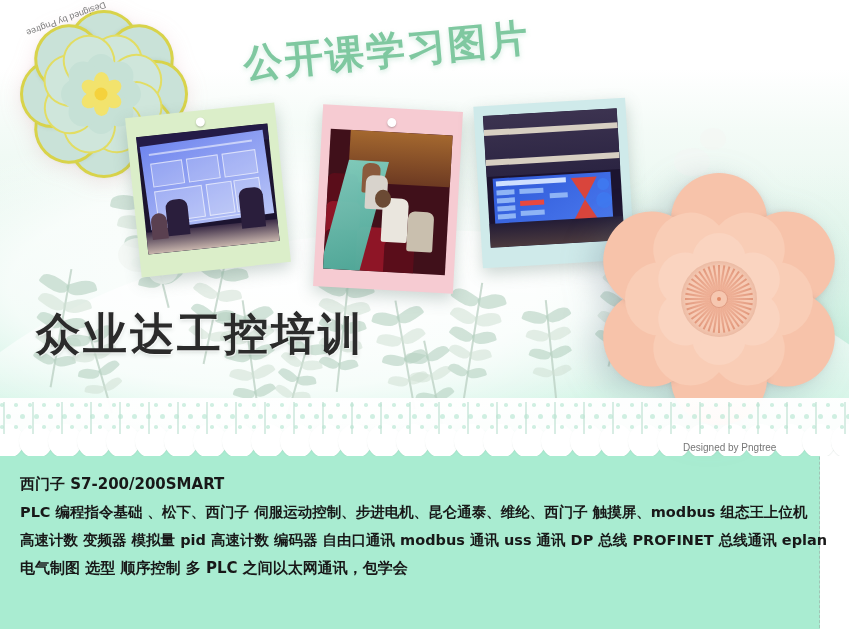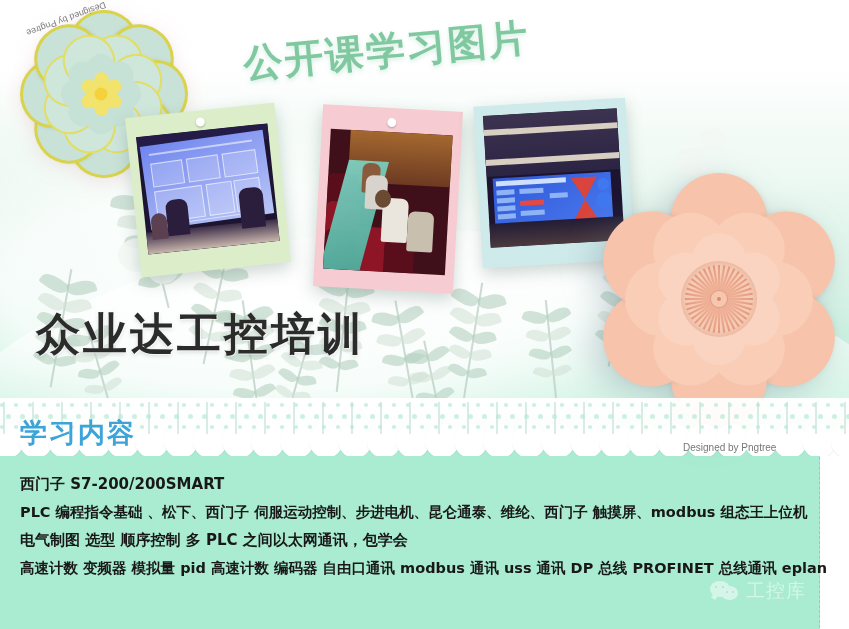--- a/index.html
+++ b/index.html
@@ -839,35 +839,22 @@
       <div class="vein" style="left: 699px; top: 4px; height: 32px;"></div>
       <div class="vein" style="left: 728px; top: 4px; height: 32px;"></div>
       <div class="vein" style="left: 757px; top: 4px; height: 32px;"></div>
       <div class="vein" style="left: 786px; top: 4px; height: 32px;"></div>
       <div class="vein" style="left: 815px; top: 4px; height: 32px;"></div>
       <div class="vein" style="left: 844px; top: 4px; height: 32px;"></div>
     </div>
 
   <div class="pngtree">Designed by Pngtree</div>
 
-  <div class="section-title">学习内容</div>
 
   <div class="content">
     <div class="line">西门子 S7-200/200SMART</div>
     <div class="line small">PLC 编程指令基础 、松下、西门子 伺服运动控制、步进电机、昆仑通泰、维纶、西门子 触摸屏、modbus 组态王上位机</div>
+    <div class="line small">高速计数 变频器 模拟量 pid 高速计数 编码器 自由口通讯 modbus 通讯 uss 通讯 DP 总线 PROFINET 总线通讯 eplan</div>
     <div class="line">电气制图 选型 顺序控制 多 PLC 之间以太网通讯，包学会</div>
-    <div class="line small">高速计数 变频器 模拟量 pid 高速计数 编码器 自由口通讯 modbus 通讯 uss 通讯 DP 总线 PROFINET 总线通讯 eplan</div>
   </div>
 
-  <div class="wechat">
-    <span class="wxicon">
-      <span class="b1"></span>
-      <span class="b2"></span>
-      <span class="tail1"></span>
-      <span class="eye" style="left:5px;top:5px;"></span>
-      <span class="eye" style="left:12px;top:5px;"></span>
-      <span class="eye" style="left:16px;top:10px;"></span>
-      <span class="eye" style="left:22px;top:10px;"></span>
-    </span>
-    <span class="wxname">工控库</span>
-  </div>
 
 </div>
 
 </body></html>

